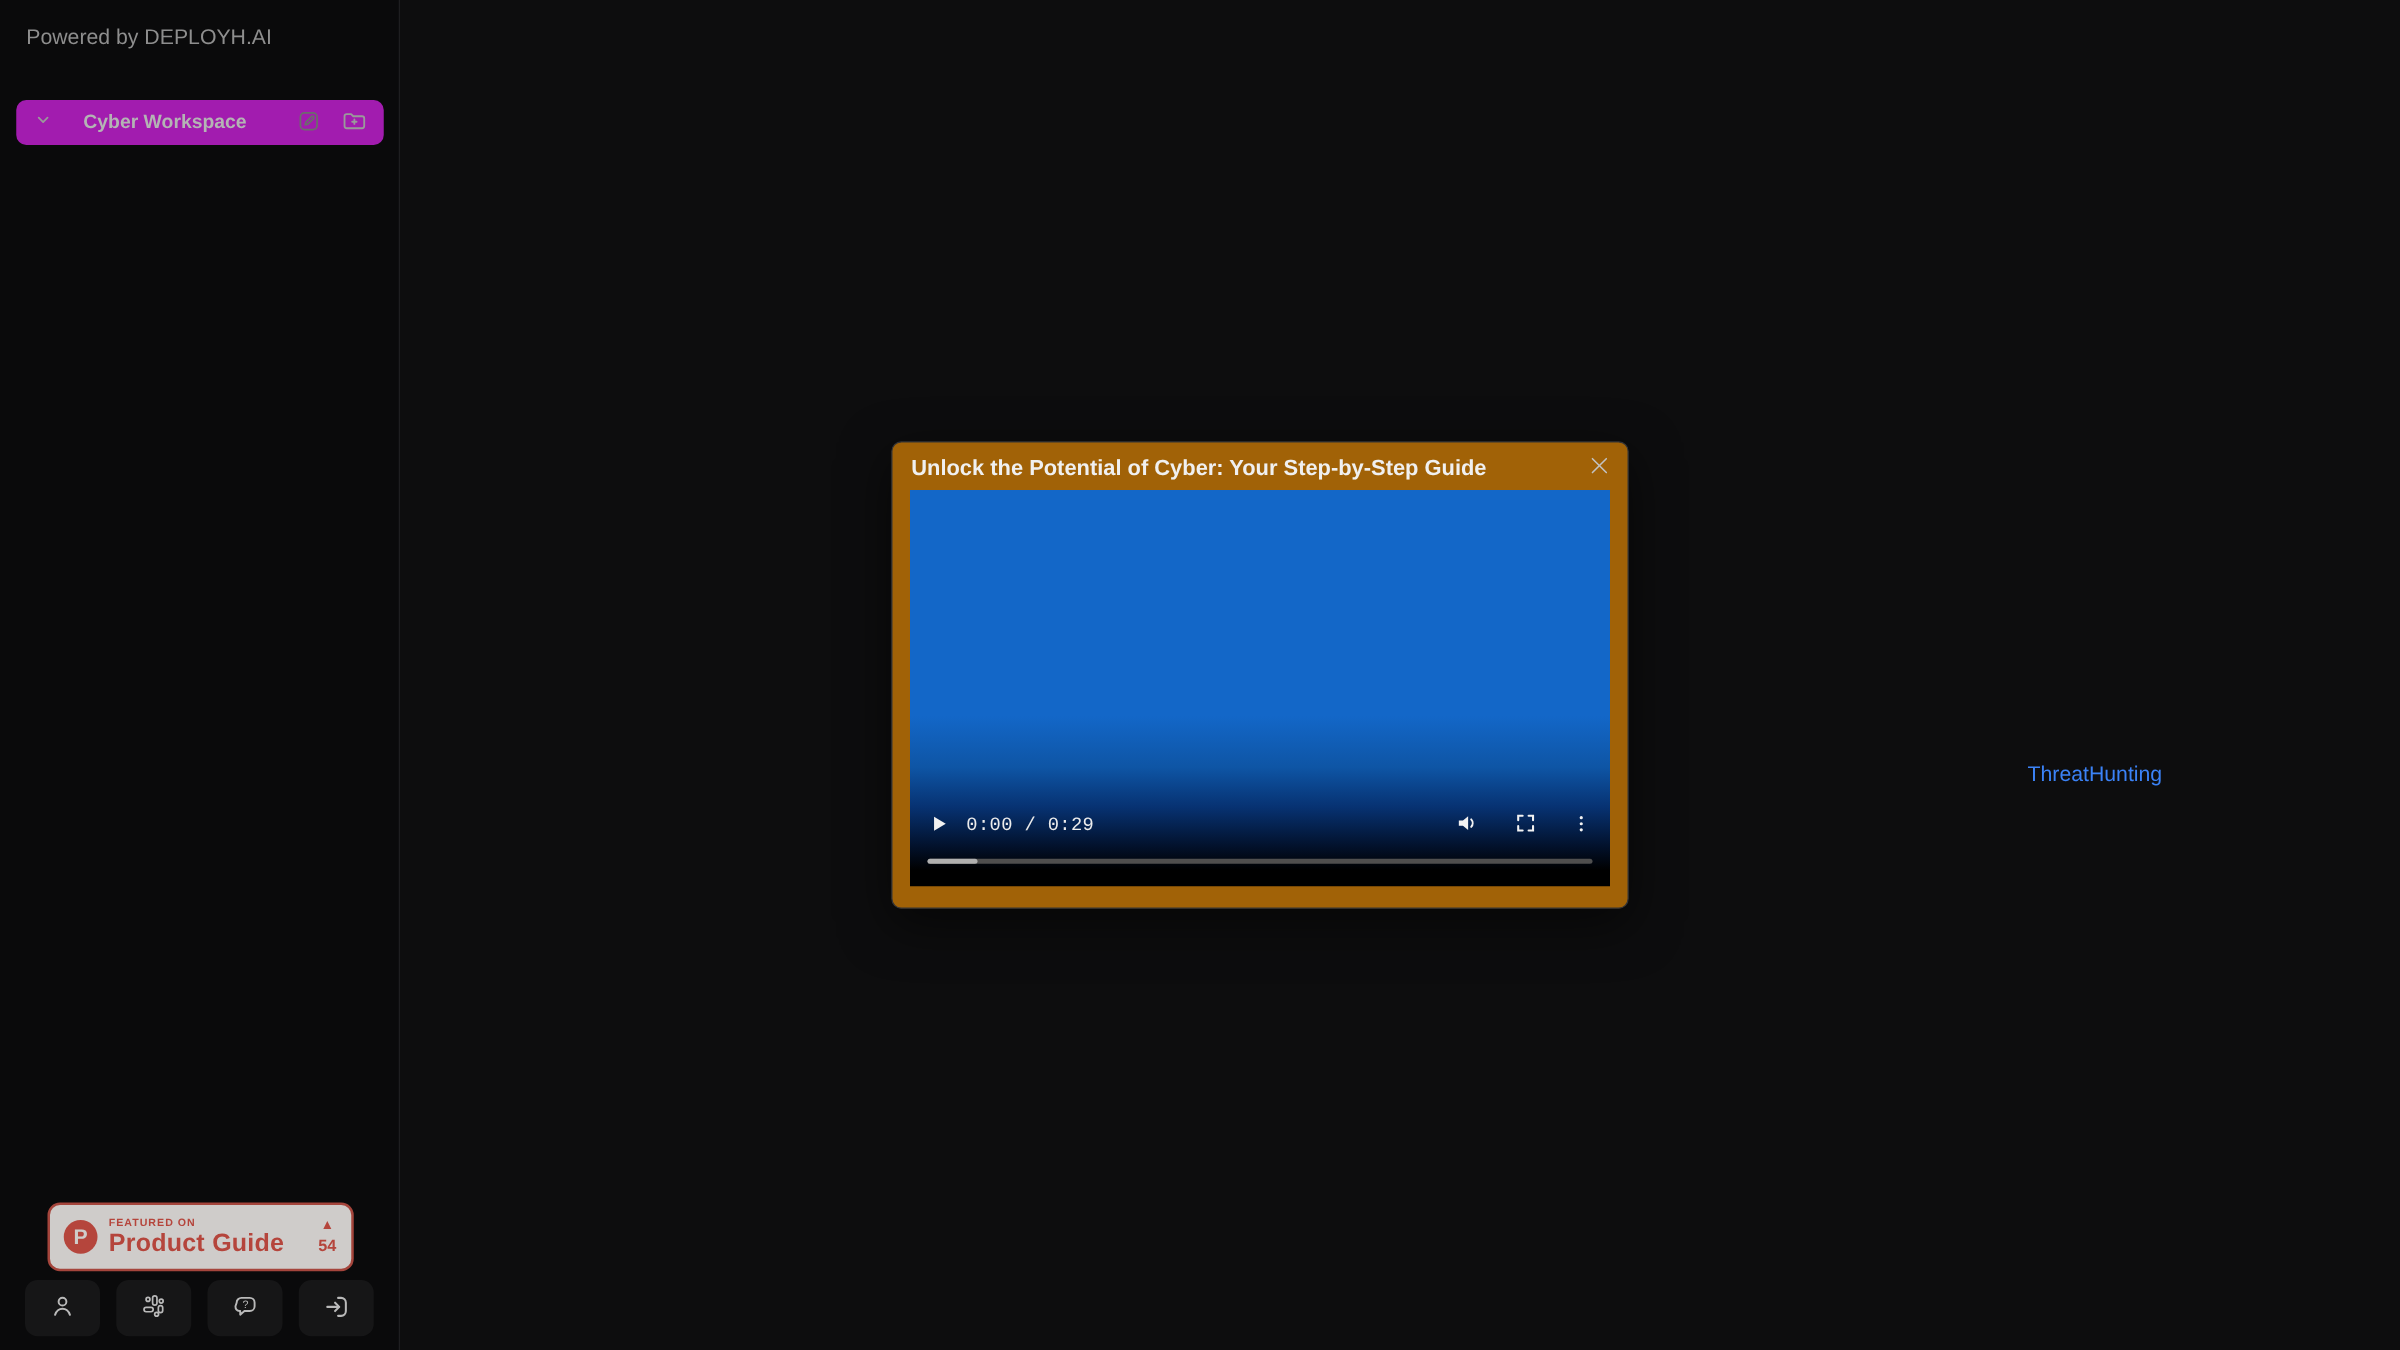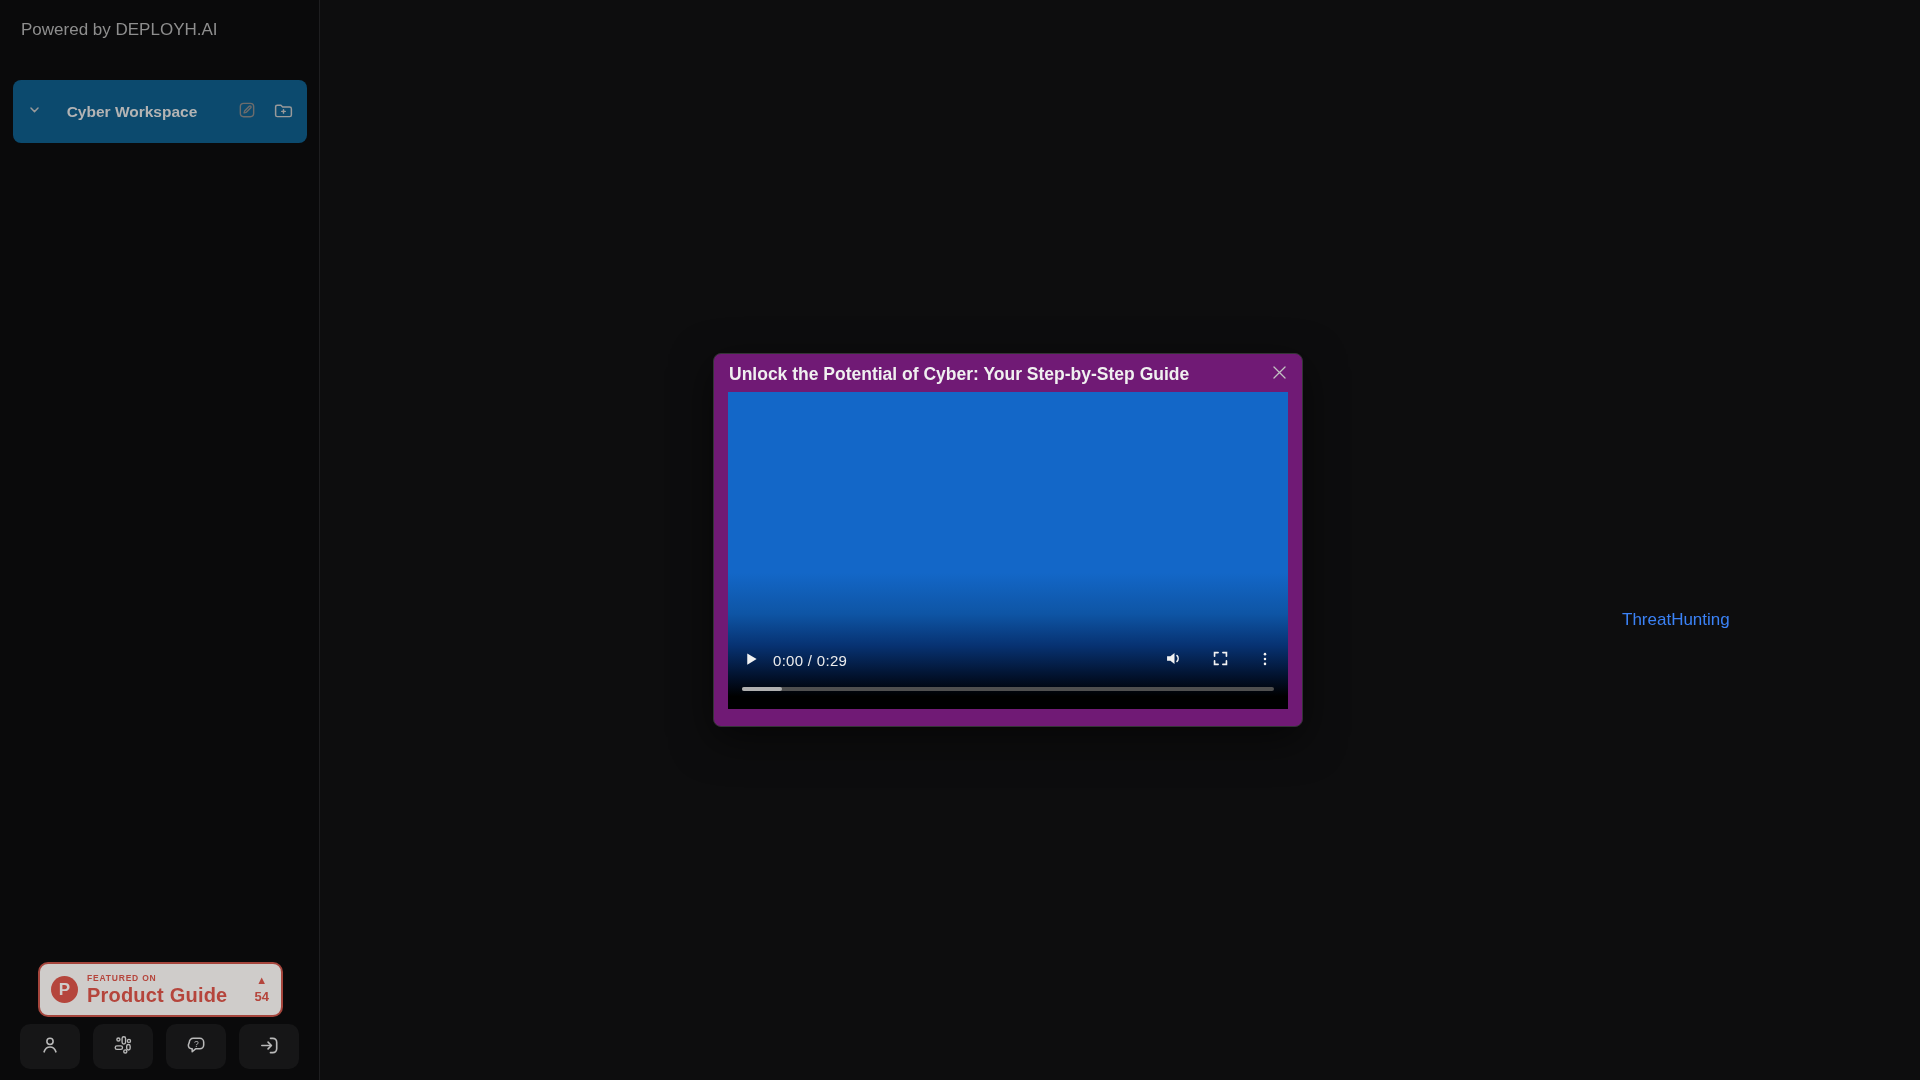--- a/index.html
+++ b/index.html
@@ -13,22 +13,22 @@
   
   .sidebar {
     position:absolute; left:0; top:0; width:320px; height:1080px;
     background:#0a0a0b; border-right:1px solid #1e1e20;
   }
   .sidebar-header { padding:15px 21px 0 21px; }
   .app-title { font-size:21px; font-weight:bold; color:#cdcdcd; letter-spacing:.2px; }
   .app-subtitle { margin-top:5px; font-size:17px; color:#8e8e8e; }
 
   .workspace-row {
-    position:absolute; left:13px; top:80px; width:294px; height:63px;
-    background:#0c4a6e; border-radius:8px;
+    position:absolute; left:13px; top:80px; width:294px; height:36px;
+    background:#a21caf; border-radius:8px;
     display:flex; align-items:center; padding:0 13px; cursor:pointer;
   }
   .workspace-label {
     flex:1; text-align:center; font-size:15.5px; font-weight:bold; color:#b4b4b4;
   }
   .ws-iconbtn { background:none; border:none; cursor:pointer; display:grid; place-items:center; padding:0; margin-left:16px; }
   .icon { display:block; }
 
   
   .ph-badge {
@@ -60,35 +60,36 @@
 
   
   .main { position:absolute; left:320px; top:0; right:0; bottom:0; }
   .bg-node-label {
     position:absolute; left:1302px; top:610px; font-size:17px; color:#3b82f6; z-index:1;
   }
 
   
   .modal {
     position:absolute; left:713px; top:353px; width:590px; height:374px;
-    background:#701a75; border:1px solid #343436; border-radius:8px;
+    background:#a16207; border:1px solid #343436; border-radius:8px;
     box-shadow:0 12px 40px rgba(0,0,0,.55); z-index:10;
   }
   .modal-title {
     position:absolute; left:15px; top:10px; font-size:17.5px; font-weight:bold; color:#f0f0f0;
   }
   .modal-close {
     position:absolute; right:8px; top:5px; width:30px; height:30px;
     background:none; border:none; cursor:pointer; display:grid; place-items:center;
   }
 
   .video {
     position:absolute; left:14px; top:38px; width:560px; height:317px;
     background:linear-gradient(180deg,#1367c8 0%,#1367c8 57%,#0e55a5 70%,#073272 80%,#02112b 90%,#000 96%,#000 100%);
     overflow:hidden;
+    font-family:Liberation Mono, monospace;
   }
   .video-controls {
     position:absolute; left:0; right:0; bottom:36px; height:26px;
     display:flex; align-items:center; padding:0 14px;
   }
   .vc-btn { background:none; border:none; cursor:pointer; display:grid; place-items:center; padding:0; }
   .vc-time { margin-left:13px; font-size:15px; color:#ececec; letter-spacing:.3px; }
   .vc-spacer { flex:1; }
   .vc-right { display:flex; align-items:center; gap:26px; }
   .video-progress {

